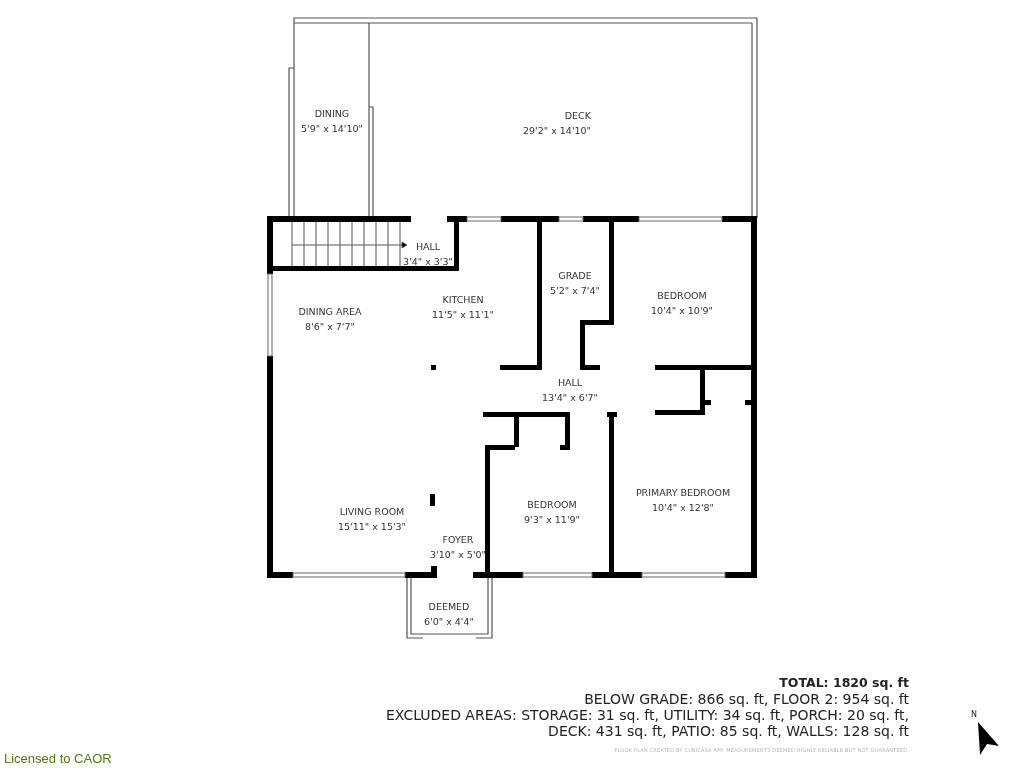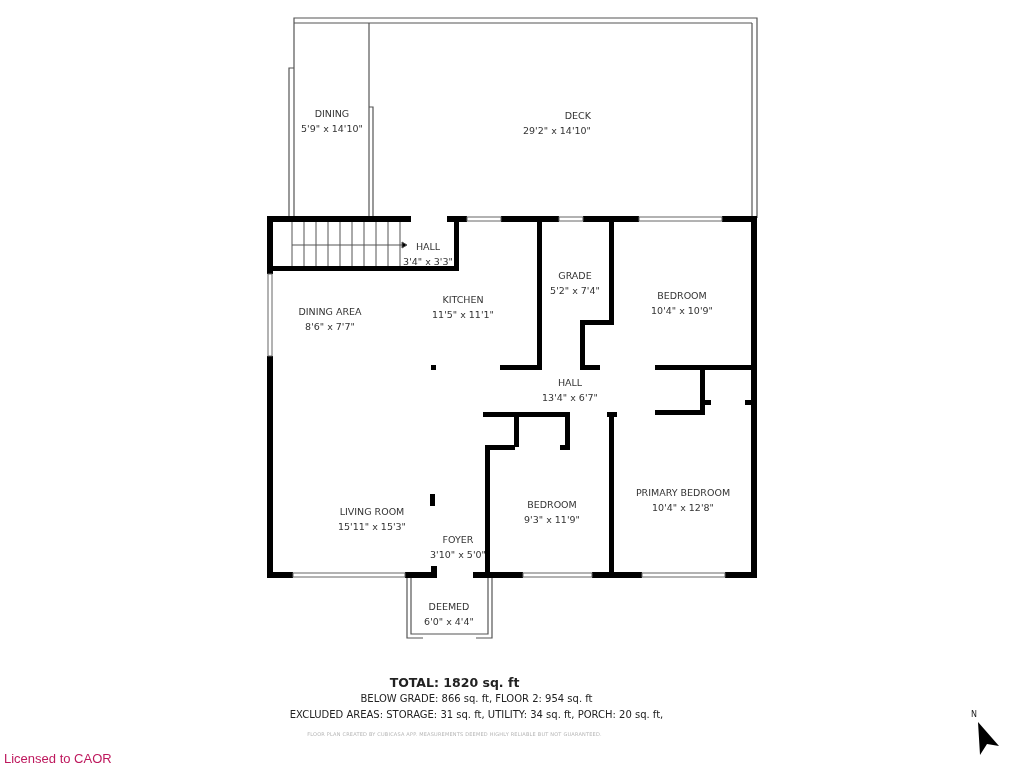--- a/index.html
+++ b/index.html
@@ -1,23 +1,23 @@
 <!DOCTYPE html>
 <html><head>
 <meta charset="utf-8">
 <style>
   html, body { margin:0; padding:0; background:#ffffff; }
   body { width:1024px; height:768px; position:relative; overflow:hidden; font-family:"DejaVu Sans", sans-serif; color:#222; }
   #plan { position:absolute; left:0; top:0; width:1024px; height:768px; }
   .room-label { position:absolute; text-align:center; font-size:9.5px; line-height:15px; color:#333; transform:translateX(-50%); white-space:nowrap; }
-  .summary { position:absolute; left:0; width:909px; top:675px; text-align:center; color:#222; }
+  .summary { position:absolute; left:0; width:909px; top:675px; text-align:right; color:#222; }
   .summary .total { font-weight:bold; font-size:12.5px; line-height:16px; }
-  .summary .line { font-size:10px; line-height:16px;padding-left:44px; }
+  .summary .line { font-size:14px; line-height:16px;padding-left:44px; }
   .summary .disclaimer { font-size:5px; color:#b5b5b5; margin-top:8px; letter-spacing:0.2px; }
-  .license { position:absolute; left:4px; top:751px; font-family:"Liberation Sans", sans-serif; font-size:13px; color:#be185d; }
+  .license { position:absolute; left:4px; top:751px; font-family:"Liberation Sans", sans-serif; font-size:13px; color:#4d7c0f; }
   .compass { position:absolute; left:966px; top:708px; width:40px; height:50px; }
   .compass .n { position:absolute; left:5px; top:2px; font-size:8px; color:#222; }
 </style>
 </head>
 <body>
 
 <svg id="plan" viewBox="0 0 1024 768" xmlns="http://www.w3.org/2000/svg">
 
   <g fill="none" stroke="#555" stroke-width="1.2">
     <polyline points="294,218 294,18 757,18 757,218"></polyline>
@@ -164,20 +164,21 @@
 </div>
 <div class="room-label" style="left:449px;top:599px;">
   <div>DEEMED</div>
   <div>6'0" x 4'4"</div>
 </div>
 
 <div class="summary">
   <div class="total">TOTAL: 1820 sq. ft</div>
   <div class="line">BELOW GRADE: 866 sq. ft, FLOOR 2: 954 sq. ft</div>
   <div class="line">EXCLUDED AREAS: STORAGE: 31 sq. ft, UTILITY: 34 sq. ft, PORCH: 20 sq. ft,</div>
+  <div class="line">DECK: 431 sq. ft, PATIO: 85 sq. ft, WALLS: 128 sq. ft</div>
   <div class="disclaimer">FLOOR PLAN CREATED BY CUBICASA APP. MEASUREMENTS DEEMED HIGHLY RELIABLE BUT NOT GUARANTEED.</div>
 </div>
 
 <div class="license">Licensed to CAOR</div>
 
 <div class="compass">
   <span class="n">N</span>
   <svg width="40" height="50" viewBox="0 0 40 50" style="position:absolute;left:0;top:0;">
     <polygon points="12,14 33,38 21,36 14,47" fill="#000"></polygon>
   </svg>

